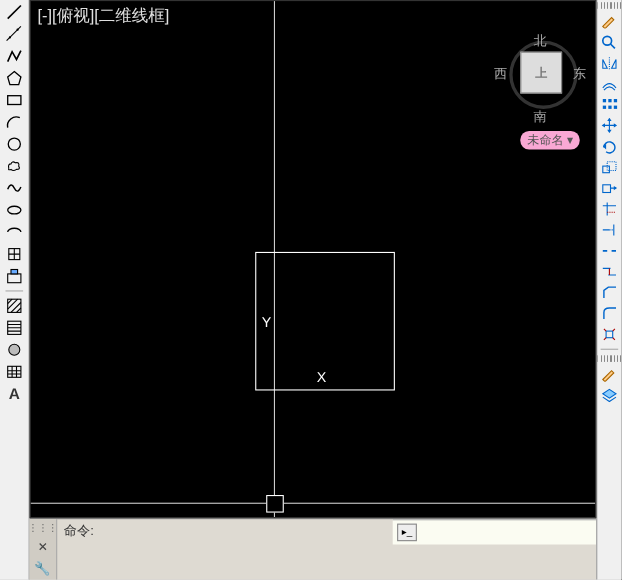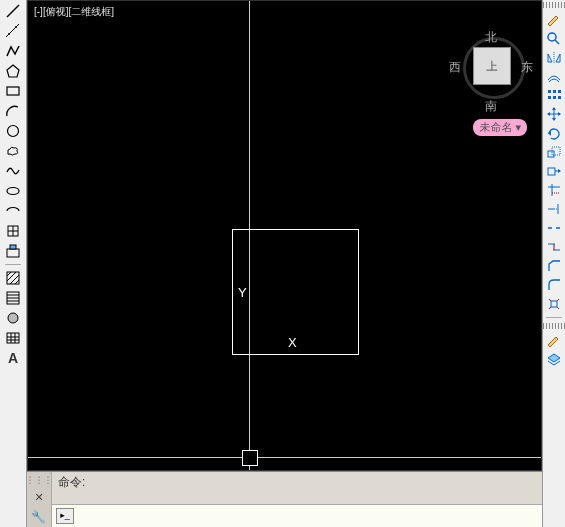--- a/index.html
+++ b/index.html
@@ -1,36 +1,36 @@
 <!DOCTYPE html>
 <html><head>
 <meta charset="utf-8">
 <style>
 html,body{margin:0;padding:0;width:565px;height:527px;overflow:hidden;font-family:"Microsoft YaHei",SimSun,Arial,sans-serif;font-size:11px;background:#e8e8e8}
 .app{display:flex;height:527px}
 .toolbar-left{width:26px;background:#f0f0f0;border-right:1px solid #999;display:flex;flex-direction:column;align-items:center;padding-top:2px;gap:2px}
 .toolbar-right{width:22px;background:#f0f0f0;border-left:1px solid #999;display:flex;flex-direction:column;align-items:center;padding-top:2px;gap:3px}
 .center-col{flex:1;display:flex;flex-direction:column}
 .canvas-wrap{flex:1;position:relative;background:#000;border:1px solid #333}
-.view-label{position:absolute;top:4px;left:6px;color:#e0e0e0;font-size:10px;background:transparent}
+.view-label{position:absolute;top:4px;left:6px;color:#e0e0e0;font-size:15px;background:transparent}
 .axis-v{position:absolute;left:221px;top:0;width:1px;height:100%;background:#ccc}
 .axis-h{position:absolute;left:0;bottom:12px;width:100%;height:1px;background:#ccc}
 .sel-rect{position:absolute;left:204px;top:228px;width:125px;height:124px;border:1px solid #fff}
 .lbl-y{position:absolute;left:210px;top:284px;color:#fff;font-size:13px}
 .lbl-x{position:absolute;left:260px;top:334px;color:#fff;font-size:13px}
 .origin-sq{position:absolute;left:214px;bottom:4px;width:14px;height:14px;border:1px solid #fff;background:#000}
 .nav-cube{position:absolute;top:28px;right:6px;width:90px;height:90px;color:#999;text-align:center}
 .cube-face{position:absolute;left:28px;top:18px;width:36px;height:36px;background:#ddd;border:1px solid #888;display:flex;align-items:center;justify-content:center;color:#777;font-size:11px;font-weight:bold}
 .cube-ring{position:absolute;left:18px;top:8px;width:56px;height:56px;border:3px solid #555;border-radius:50%;opacity:.6}
 .dir{position:absolute;font-size:12px;color:#aaa}
 .dir-n{top:0;left:40px}.dir-s{bottom:4px;left:40px}.dir-w{left:4px;top:30px}.dir-e{right:2px;top:30px}
 .nav-tag{position:absolute;top:118px;right:14px;background:#f9a8d4;color:#555;font-size:11px;padding:1px 6px;border-radius:8px}
 .cmd-panel{height:55px;background:#dedad2;border-top:1px solid #888;display:flex}
 .cmd-gutter{width:24px;background:#d0ccc4;border-right:1px solid #aaa;display:flex;flex-direction:column;align-items:center;justify-content:space-around}
-.cmd-body{flex:1;display:flex;flex-direction:column}
+.cmd-body{flex:1;display:flex;flex-direction:row}
 .cmd-hist{flex:1;padding:2px 6px;color:#333;font-size:12px}
 .cmd-input-row{height:22px;background:#fbfcf2;border-top:1px solid #aaa;display:flex;align-items:center}
 .cmd-prompt{width:16px;height:14px;margin:0 4px;background:#eee;border:1px solid #888;font-size:9px;text-align:center;line-height:12px}
 .cmd-input{flex:1;border:none;background:transparent;outline:none;font-size:12px;height:18px}
 .cursor-i{position:absolute;left:120px;bottom:25px;color:#000;font-size:15px;font-family:serif}
 .ico{width:18px;height:18px;display:flex;align-items:center;justify-content:center;font-size:13px;color:#333;cursor:pointer;border-radius:2px}
 .ico svg{display:block}
 .sep{width:16px;height:1px;background:#aaa;margin:2px 0}
 .ico-r{width:18px;height:16px;display:flex;align-items:center;justify-content:center;cursor:pointer}
 .grip{width:22px;height:6px;background:repeating-linear-gradient(90deg,#888 0 1px,transparent 1px 3px)}

